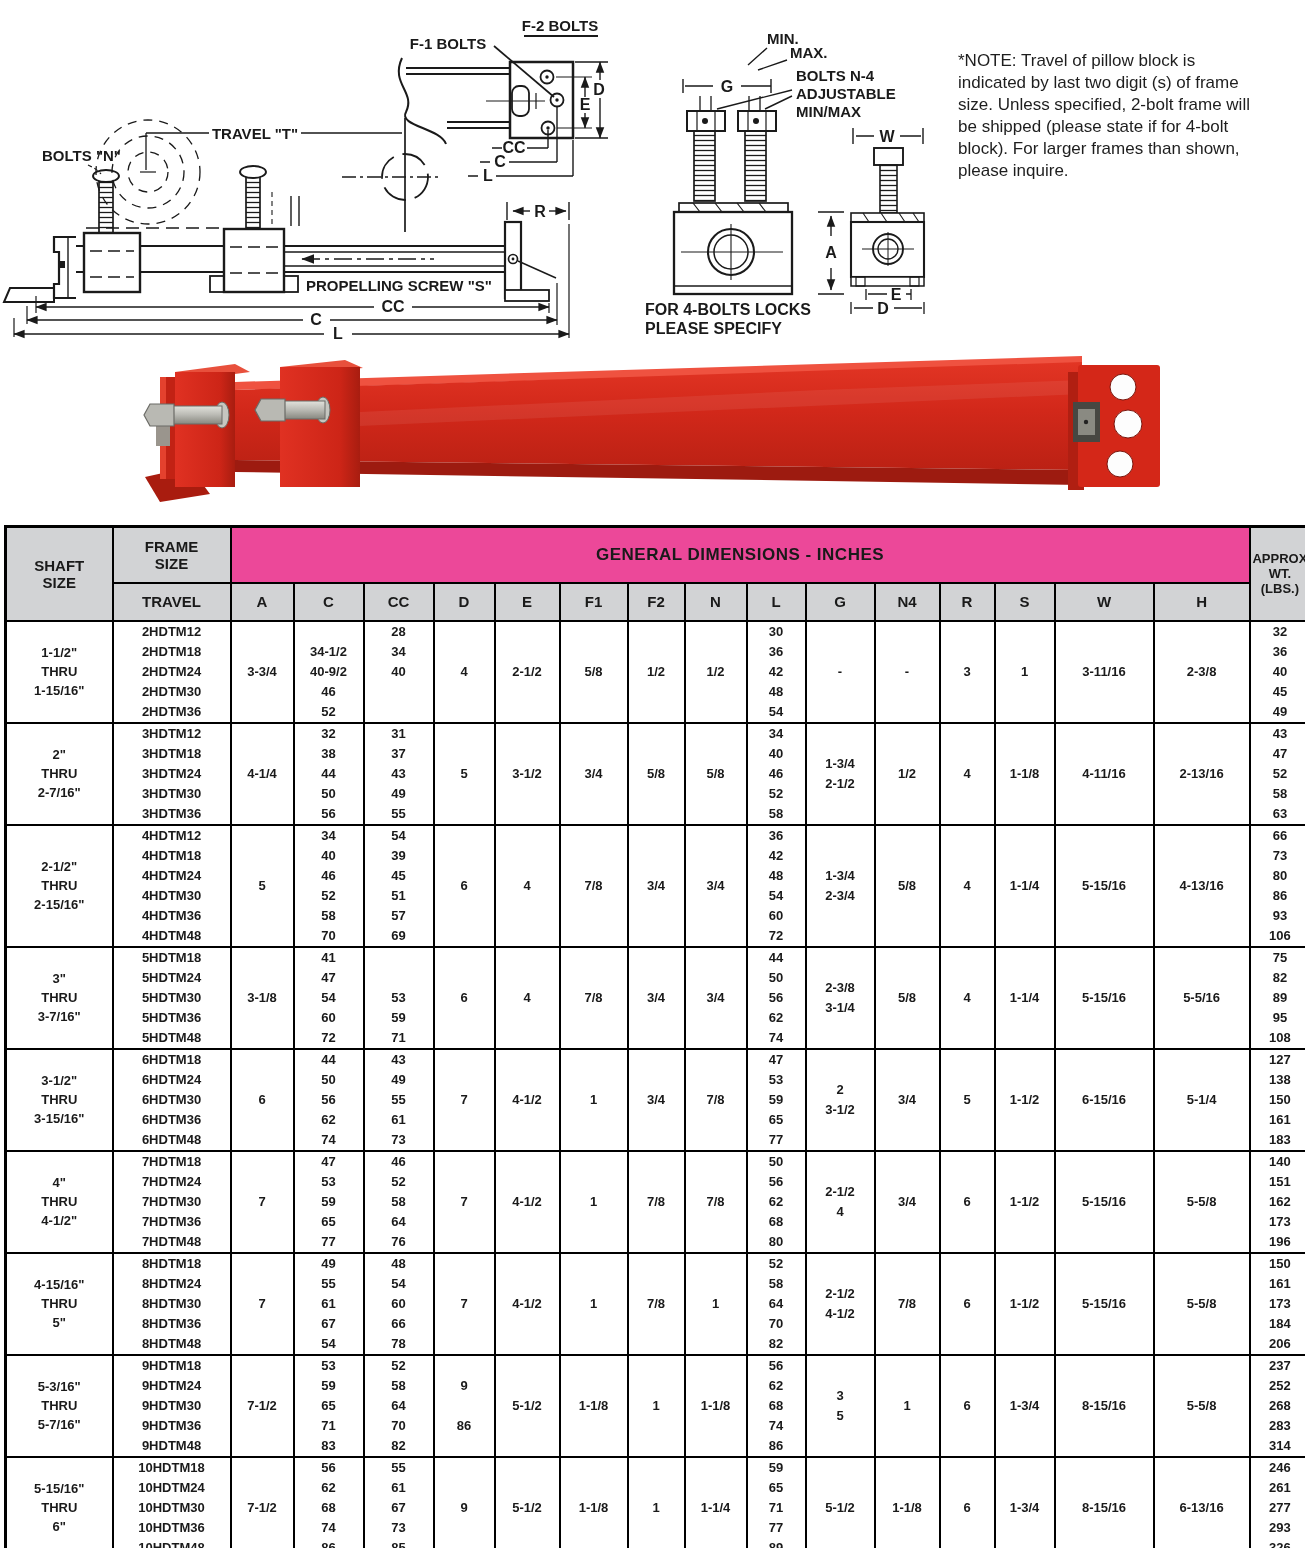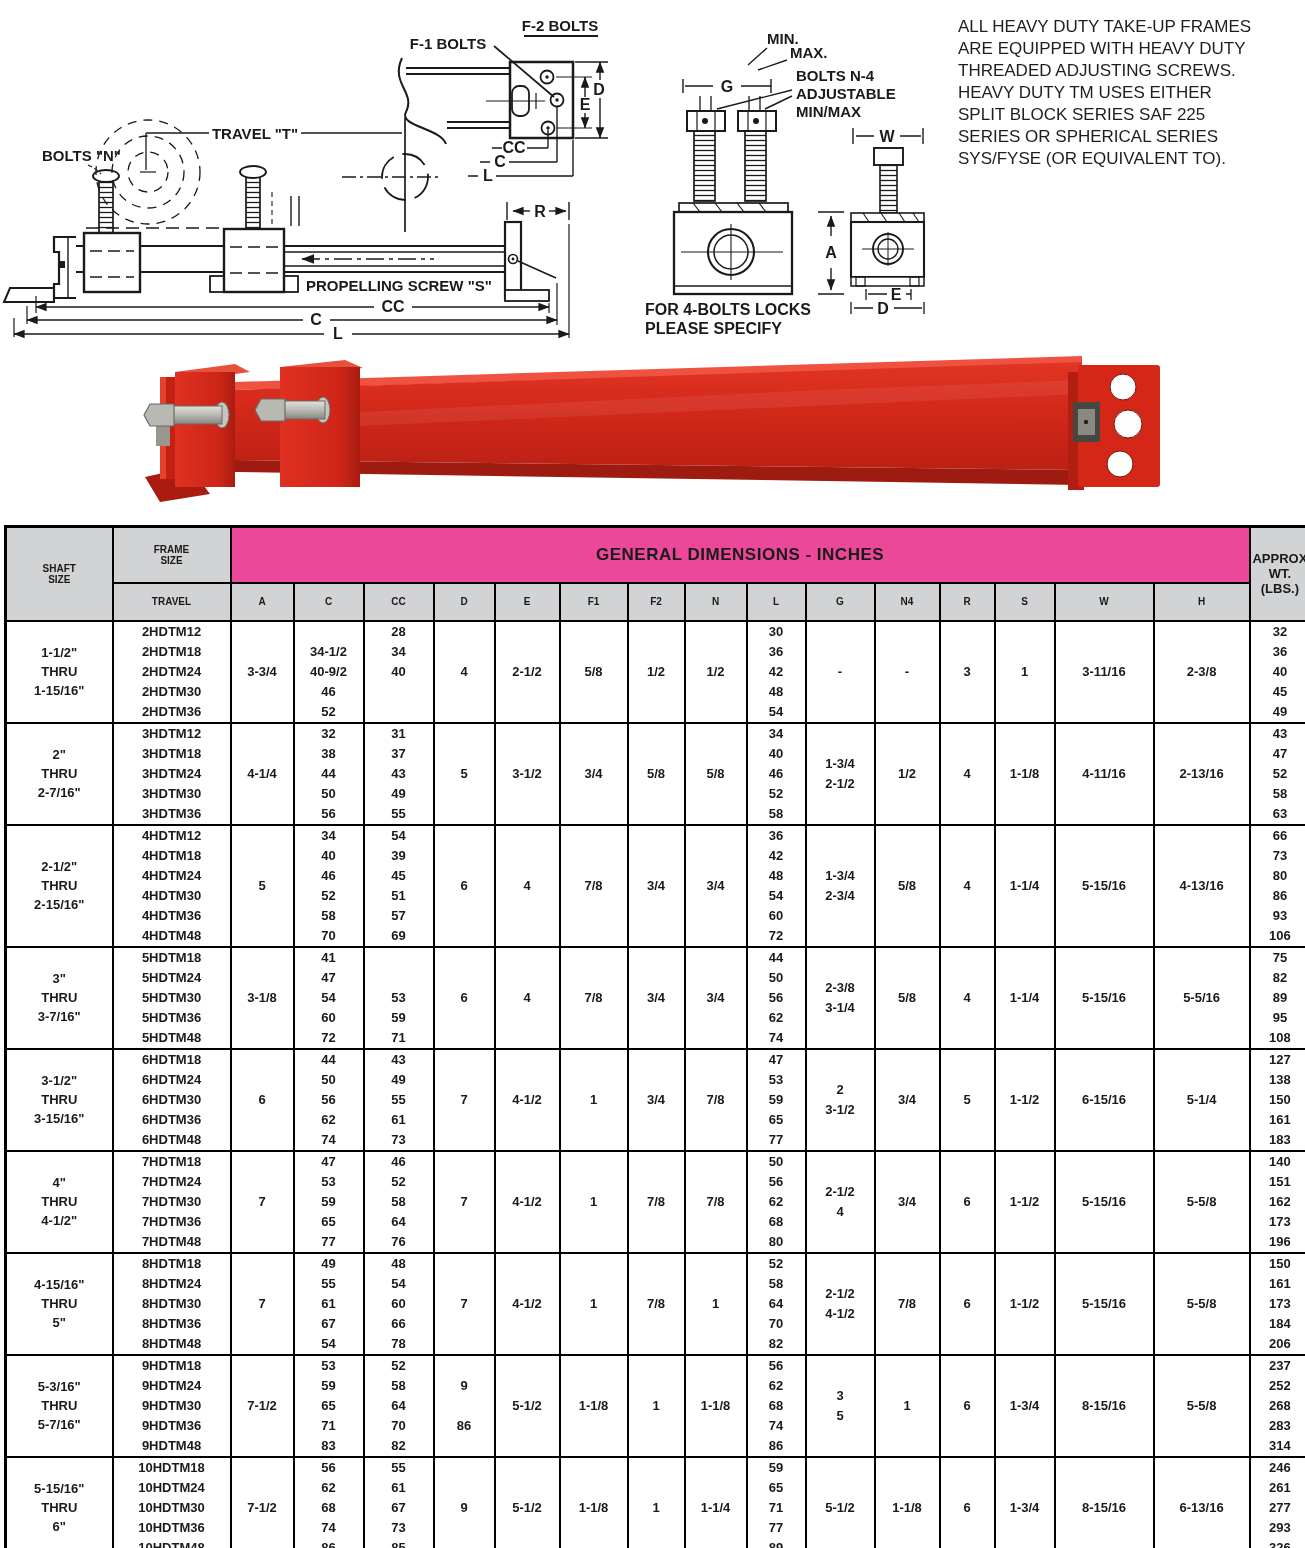--- a/index.html
+++ b/index.html
@@ -8,21 +8,21 @@
   .drawings{position:absolute;left:0;top:0;width:1305px;height:352px;}
   .svgL{position:absolute;left:0;top:0;}
   .svgM{position:absolute;left:615px;top:8px;}
   .photo{position:absolute;left:120px;top:352px;}
   .info{position:absolute;left:958px;top:16px;width:345px;font-size:17px;line-height:22px;color:#1e1e1e;}
   .info .p1{white-space:pre-line;}
   .info .p2{white-space:pre-line;margin-top:34px;}
   .tablewrap{position:absolute;left:4px;top:525px;width:1297px;}
   table{border-collapse:collapse;table-layout:fixed;width:1297px;border:3px solid #000;}
   th,td{border:2px solid #000;padding:0;text-align:center;font-weight:bold;overflow:hidden;}
-  thead th{font-size:10px;}
+  thead th{font-size:15px;}
   .lt{background:#d2d3d5;}
   .dk{background:#ec4899;font-size:17px;letter-spacing:.5px;}
   .h1{height:56px;}
   .h2{height:38px;}
   .approx{font-size:13px;}
   .pre{white-space:pre-line;}
   tbody.grp td{border-top:none;border-bottom:none;font-size:13px;line-height:20px;height:20px;vertical-align:middle;}
   tbody.grp{border-top:2px solid #000;border-bottom:2px solid #000;}
   tbody.grp td.shaft{line-height:19px;}
   svg text{font-family:"Liberation Sans","DejaVu Sans",sans-serif;font-weight:bold;fill:#1a1a1a;}
@@ -209,27 +209,26 @@
       <text class="dim" x="112" y="84" text-anchor="middle">G</text>
       <text class="dim" x="272" y="134" text-anchor="middle">W</text>
       <text class="dim" x="216" y="250" text-anchor="middle">A</text>
       <text class="dim" x="281" y="292" text-anchor="middle">E</text>
       <text class="dim" x="268" y="306" text-anchor="middle">D</text>
       <text class="note" x="30" y="307">FOR 4-BOLTS LOCKS</text>
       <text class="note" x="30" y="326">PLEASE SPECIFY</text>
     </svg>
 
     <div class="info">
-      <div class="p1">ALL HEAVY DUTY TAKE-UP FRAMES
-ARE EQUIPPED WITH HEAVY DUTY
-THREADED ADJUSTING SCREWS.
-HEAVY DUTY TM USES EITHER
-SPLIT BLOCK SERIES SAF 225
-SERIES OR SPHERICAL SERIES
-SYS/FYSE (OR EQUIVALENT TO).</div>
+      <div class="p2">*NOTE: Travel of pillow block is
+indicated by last two digit (s) of frame
+size. Unless specified, 2-bolt frame will
+be shipped (please state if for 4-bolt
+block). For larger frames than shown,
+please inquire.</div>
     </div>
   </div>
 
   <svg class="photo" width="1080" height="172" viewBox="0 0 1080 172">
     <defs>
       <linearGradient id="beamG" x1="0" y1="0" x2="0" y2="1">
         <stop offset="0" stop-color="#e23524"></stop>
           <stop offset="0.45" stop-color="#d2281a"></stop>
           <stop offset="1" stop-color="#bb2114"></stop>
       </linearGradient>

